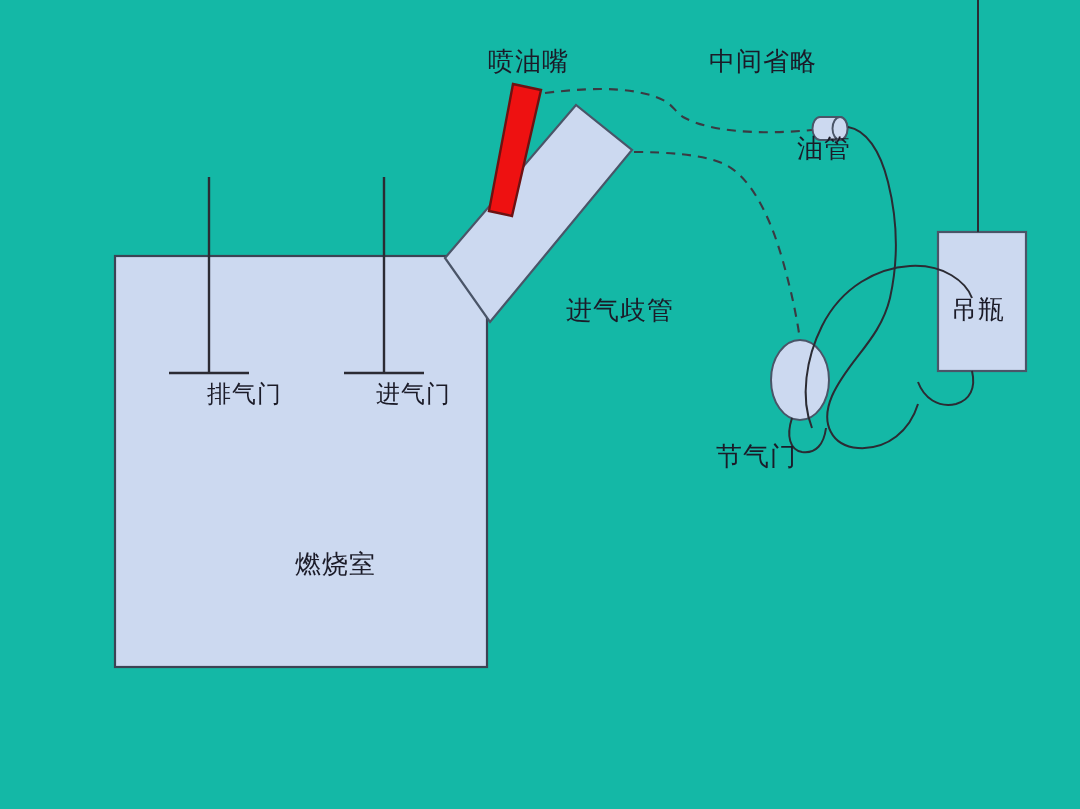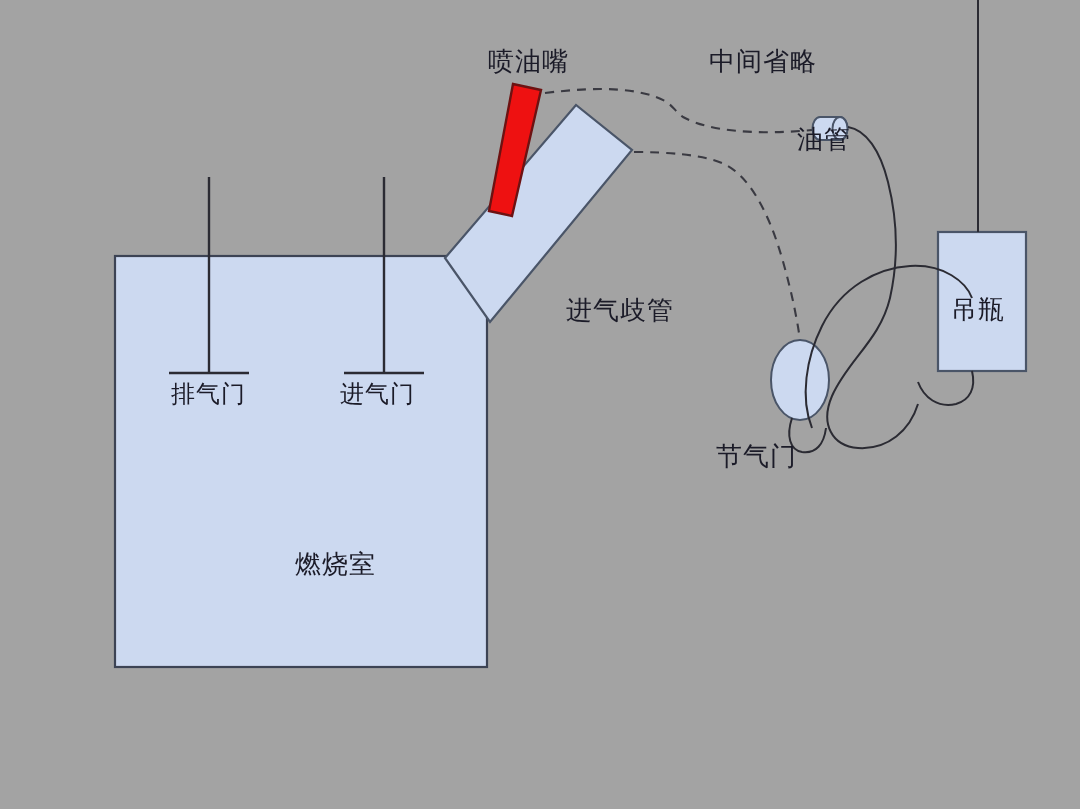--- a/index.html
+++ b/index.html
@@ -7,40 +7,40 @@
     padding: 0;
     background: #ffffff;
   }
   body {
     font-family: "Liberation Sans", "DejaVu Sans", sans-serif;
   }
   #stage {
     position: relative;
     width: 1080px;
     height: 809px;
-    background: #a3a3a3;
+    background: #14b8a6;
     overflow: hidden;
   }
   #diagram-svg {
     position: absolute;
     left: 0;
     top: 0;
     width: 1080px;
     height: 809px;
   }
   .lbl {
     position: absolute;
     color: #1b1b28;
     font-family: "Liberation Sans", "DejaVu Sans", sans-serif;
     font-size: 26px;
     line-height: 1;
     white-space: nowrap;
     letter-spacing: 1px;
   }
-  .lbl-sm { font-size: 24px; }
+  .lbl-sm { font-size: 24px; margin-left: 36px; }
 </style>
 </head>
 <body>
 
 <div id="stage">
 
   <svg id="diagram-svg" viewBox="0 0 1080 809">
 
     <rect x="115" y="256" width="372" height="411" fill="#ccd9f0" stroke="#3c4354" stroke-width="2.2"></rect>
 
@@ -97,21 +97,21 @@
 
     <path d="M 972,371 C 976,388 970,400 956,404
              C 938,408 924,398 918,382" fill="none" stroke="#2b2b33" stroke-width="2.0"></path>
 
   </svg>
 
   <div class="lbl" style="left:488px; top:48px;">喷油嘴</div>
 
   <div class="lbl" style="left:709px; top:48px;">中间省略</div>
 
-  <div class="lbl" style="left:797px; top:126px;">油管</div>
+  <div class="lbl" style="left:797px; top:135px;">油管</div>
 
   <div class="lbl" style="left:951px; top:296px;">吊瓶</div>
 
   <div class="lbl" style="left:566px; top:297px;">进气歧管</div>
 
   <div class="lbl" style="left:716px; top:443px;">节气门</div>
 
   <div class="lbl lbl-sm" style="left:171px; top:382px;">排气门</div>
 
   <div class="lbl lbl-sm" style="left:340px; top:382px;">进气门</div>

